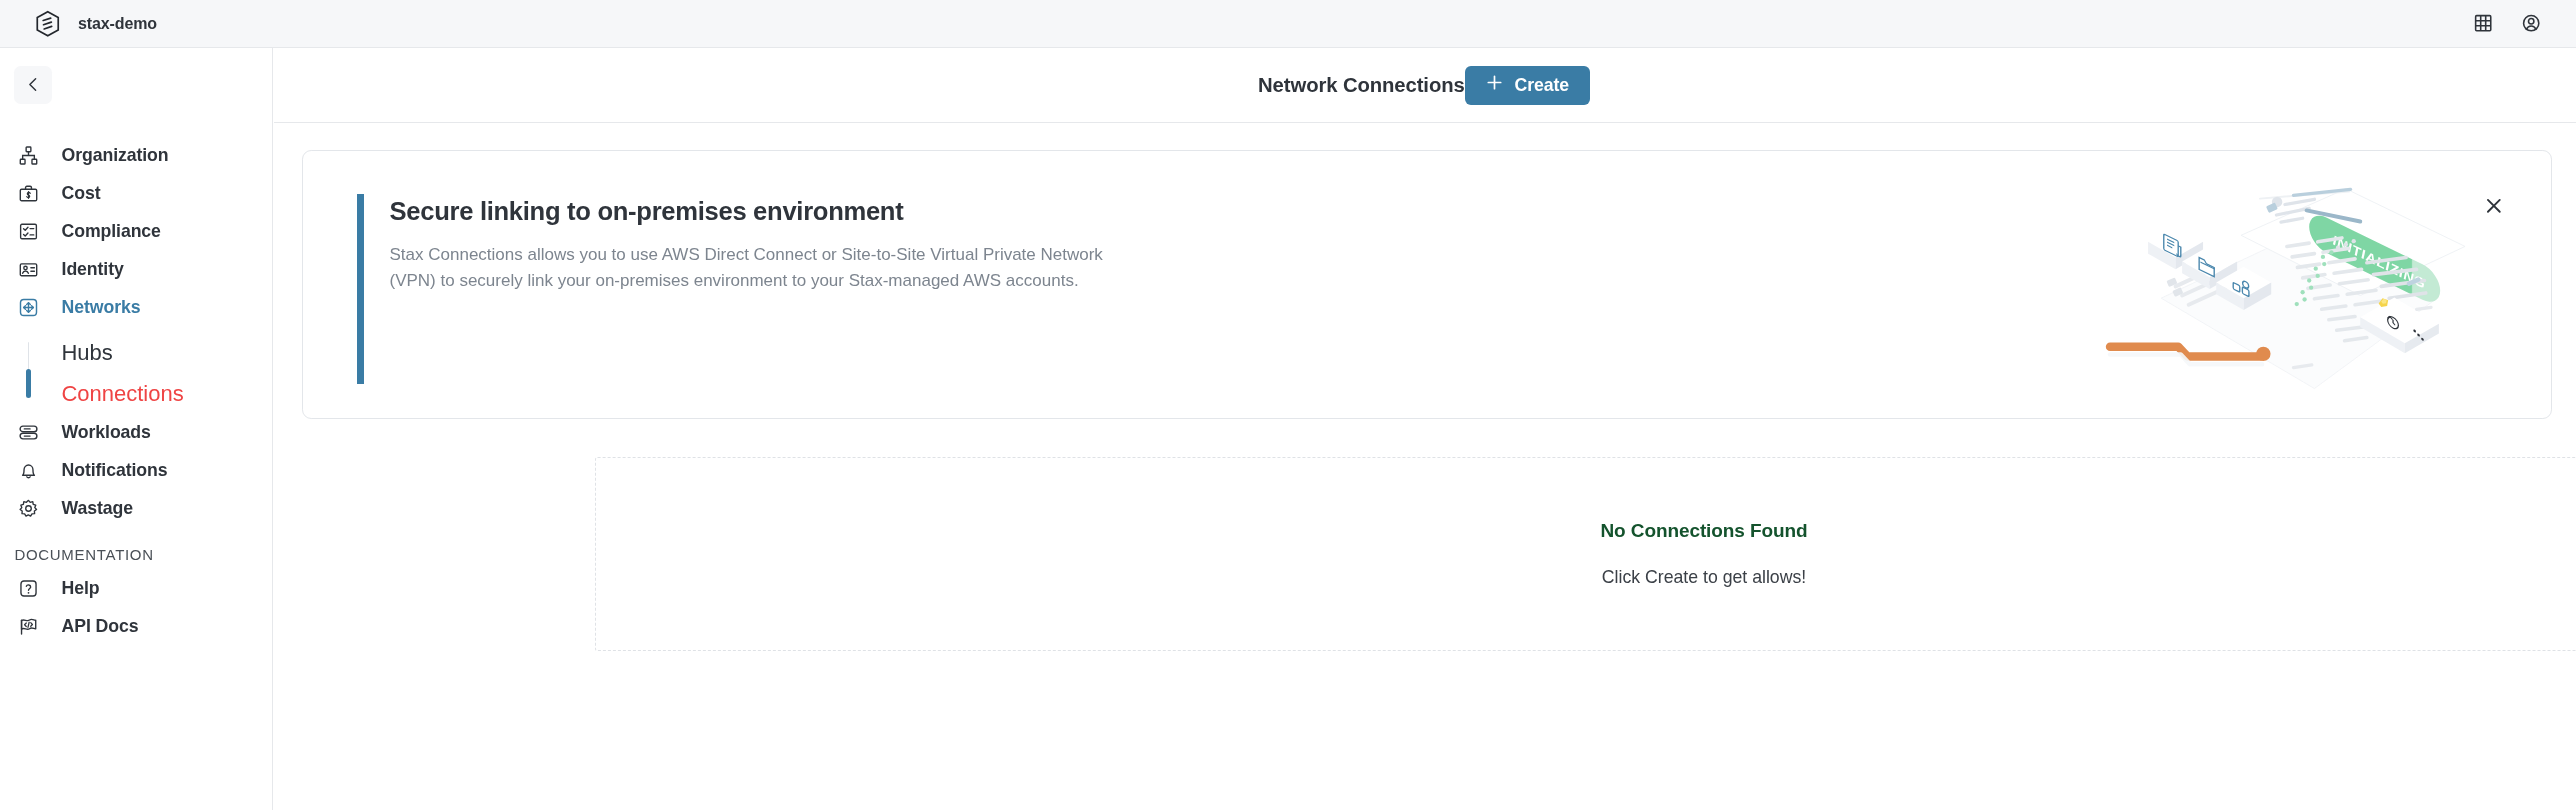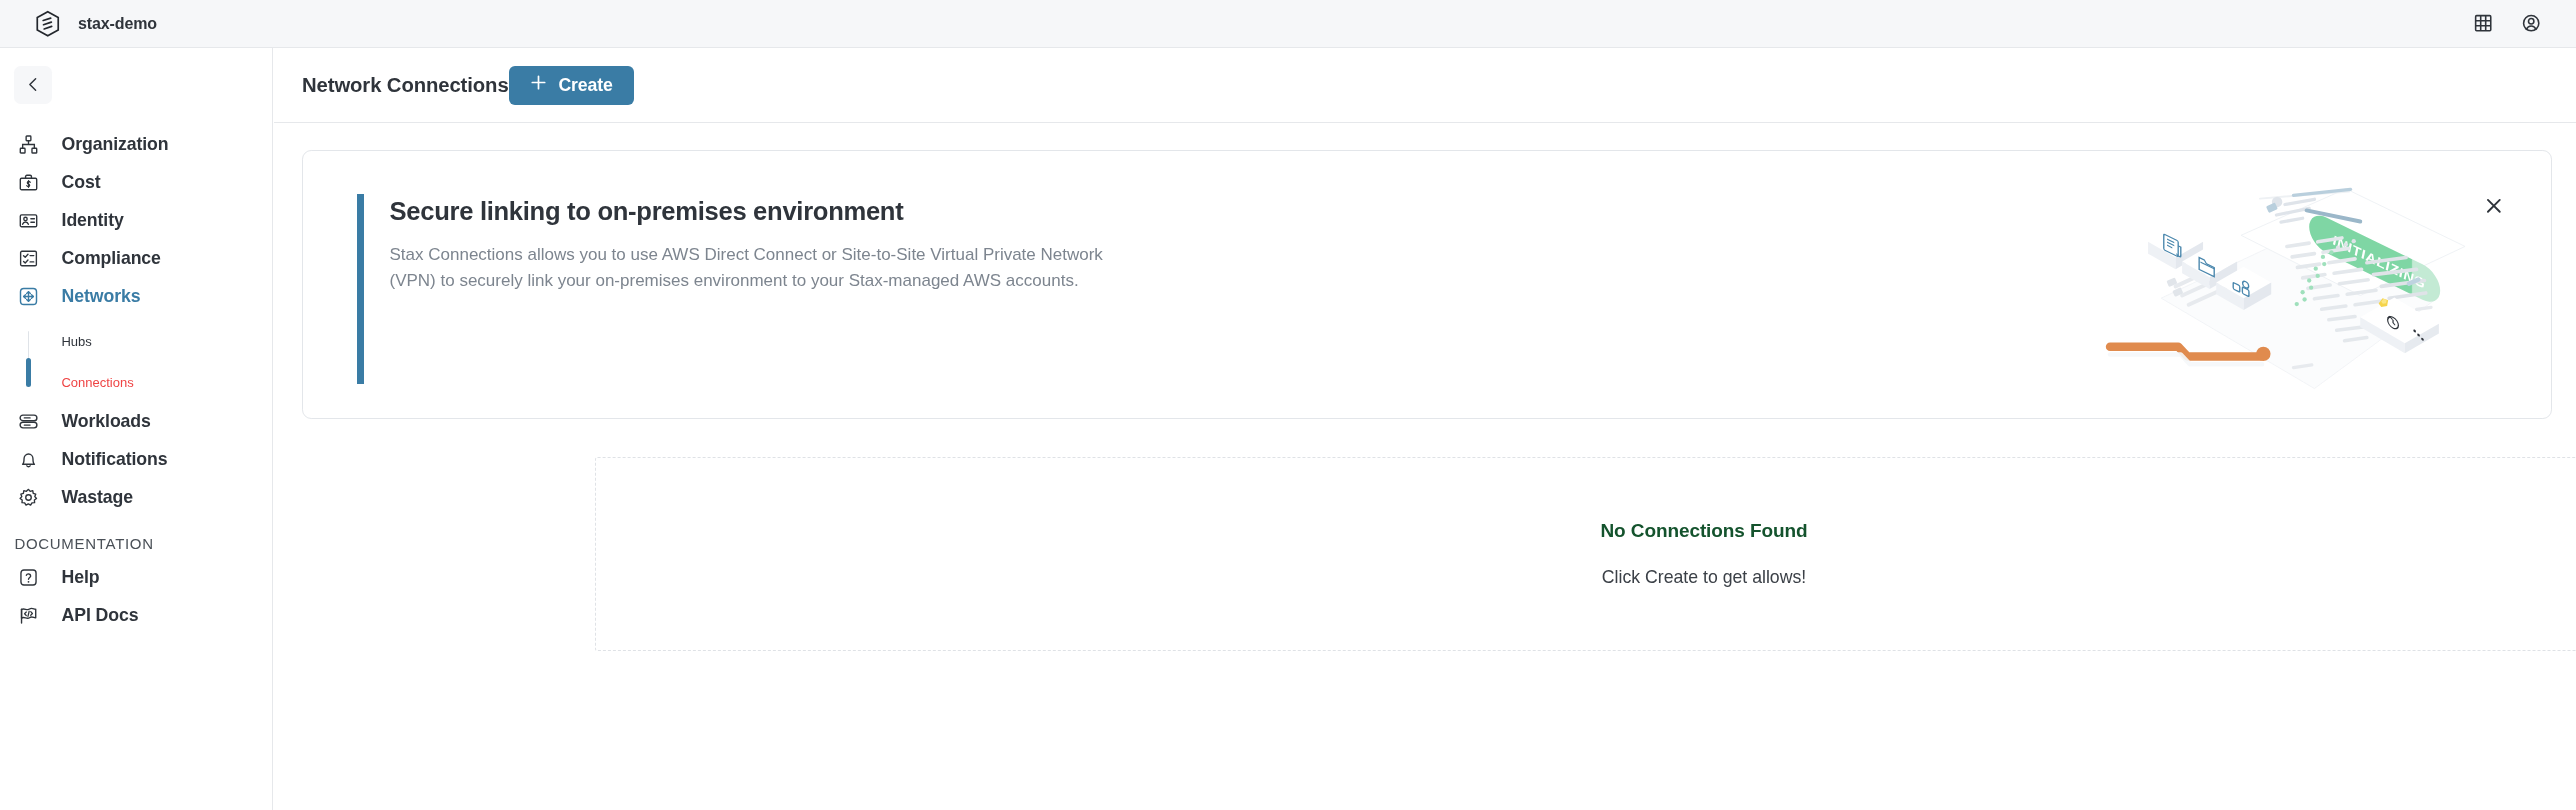--- a/index.html
+++ b/index.html
@@ -61,21 +61,21 @@
   .collapse-btn {
     position: absolute;
     top: 18.4px; left: 14.4px;
     width: 38px; height: 38px;
     border-radius: 6.6px;
     background: #f6f7f9;
     display: flex; align-items: center; justify-content: center;
     cursor: pointer;
     color: #2f343b;
   }
-  .nav { position: absolute; top: 77px; left: 0; width: 273px; }
+  .nav { position: absolute; top: 88px; left: 0; width: 273px; }
   .nav-item {
     display: flex;
     align-items: center;
     gap: 19.7px;
     height: 38px;
     padding-left: 14.4px;
     cursor: pointer;
   }
   .nav-icon {
     width: 27.5px; height: 27.5px;
@@ -111,21 +111,21 @@
     left: 26px;
     height: 29px;
     background: #3a7ca5;
     border-radius: 2.6px;
   }
   .subnav-item {
     display: flex;
     align-items: center;
     height: 29px;
     padding-left: 47px;
-    font-size: 13px;
+    font-size: 22px;
     color: #2f343b;
     cursor: pointer;
     margin-top: 12px;
   }
   .subnav-item.active { color: #ef4444; text-align: center; }
 
   .nav-section-title {
     font-size: 15px;
     color: #4a5057;
     letter-spacing: 0.7px;
@@ -136,21 +136,21 @@
 
   
   .page-header {
     position: absolute;
     top: 48px; left: 274px;
     width: 2302px; height: 75px;
     background: #ffffff;
     border-bottom: 0.7px solid #e6e8eb;
     display: flex;
     align-items: center;
-    justify-content: flex-start;
+    justify-content: center;
     padding: 0 30px 0 28px;
   }
   .page-title {
     font-size: 20.3px;
     font-weight: bold;
     color: #2f343b;
     letter-spacing: -0.1px;
   }
   .create-btn {
     display: flex;
@@ -314,39 +314,39 @@
           <path d="M18.6 15.8 a2.6 2.1 0 0 0 -2.6 -1.6 a2.3 2.1 0 0 0 0 4.1 a2.3 2.1 0 0 1 0 4.1 a2.6 2.1 0 0 1 -2.6 -1.6" stroke="currentColor" stroke-width="1.9" stroke-linecap="round"></path>
         </svg>
       </span>
       <span class="nav-label">Cost</span>
     </div>
 
 
     <div class="nav-item">
       <span class="nav-icon">
         <svg viewBox="0 0 32 32" width="21" height="21" fill="none">
+          <rect x="4" y="5" width="24" height="22" rx="2" stroke="currentColor" stroke-width="2.1"></rect>
+          <path d="M8.5 11.8 L11 14.2 L15.2 9.6" stroke="currentColor" stroke-width="2.1" stroke-linecap="round" stroke-linejoin="round"></path>
+          <path d="M8.5 20.4 L11 22.8 L15.2 18.2" stroke="currentColor" stroke-width="2.1" stroke-linecap="round" stroke-linejoin="round"></path>
+          <path d="M18.4 11.6 H24 M18.4 21.2 H24" stroke="currentColor" stroke-width="2.1" stroke-linecap="round"></path>
+        </svg>
+      </span>
+      <span class="nav-label">Compliance</span>
+    </div>
+
+    <div class="nav-item">
+      <span class="nav-icon">
+        <svg viewBox="0 0 32 32" width="21" height="21" fill="none">
           <rect x="3.5" y="7.5" width="25" height="18" rx="2" stroke="currentColor" stroke-width="2.1"></rect>
           <circle cx="11.4" cy="13.6" r="2.6" stroke="currentColor" stroke-width="2.1"></circle>
           <path d="M7 21.8 C7.8 19.4 9.4 18.2 11.4 18.2 C13.4 18.2 15 19.4 15.8 21.8" stroke="currentColor" stroke-width="2.1" stroke-linecap="round"></path>
           <path d="M19.6 13.4 H25 M19.6 18.6 H25" stroke="currentColor" stroke-width="2.1" stroke-linecap="round"></path>
         </svg>
       </span>
       <span class="nav-label">Identity</span>
-    </div>
-
-    <div class="nav-item">
-      <span class="nav-icon">
-        <svg viewBox="0 0 32 32" width="21" height="21" fill="none">
-          <rect x="4" y="5" width="24" height="22" rx="2" stroke="currentColor" stroke-width="2.1"></rect>
-          <path d="M8.5 11.8 L11 14.2 L15.2 9.6" stroke="currentColor" stroke-width="2.1" stroke-linecap="round" stroke-linejoin="round"></path>
-          <path d="M8.5 20.4 L11 22.8 L15.2 18.2" stroke="currentColor" stroke-width="2.1" stroke-linecap="round" stroke-linejoin="round"></path>
-          <path d="M18.4 11.6 H24 M18.4 21.2 H24" stroke="currentColor" stroke-width="2.1" stroke-linecap="round"></path>
-        </svg>
-      </span>
-      <span class="nav-label">Compliance</span>
     </div>
 
     <div class="nav-item active">
       <span class="nav-icon">
         <svg viewBox="0 0 32 32" width="21" height="21" fill="none">
           <rect x="3.8" y="3.8" width="24.4" height="24.4" rx="5" stroke="currentColor" stroke-width="2.2"></rect>
           <path d="M16 8.6 V23.4 M8.6 16 H23.4" stroke="currentColor" stroke-width="2.1" stroke-linecap="round"></path>
           <path d="M13.2 11.4 L16 8.6 L18.8 11.4" stroke="currentColor" stroke-width="2.1" stroke-linecap="round" stroke-linejoin="round"></path>
           <path d="M13.2 20.6 L16 23.4 L18.8 20.6" stroke="currentColor" stroke-width="2.1" stroke-linecap="round" stroke-linejoin="round"></path>
           <path d="M11.4 13.2 L8.6 16 L11.4 18.8" stroke="currentColor" stroke-width="2.1" stroke-linecap="round" stroke-linejoin="round"></path>

